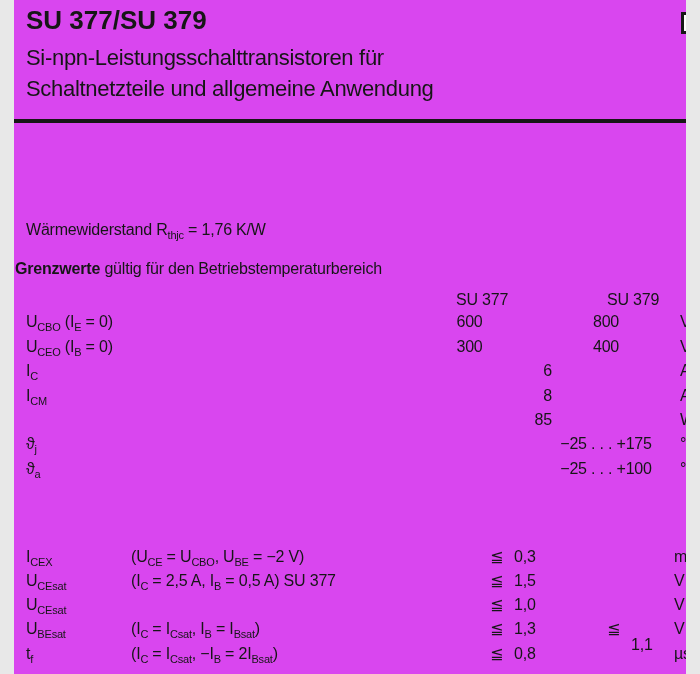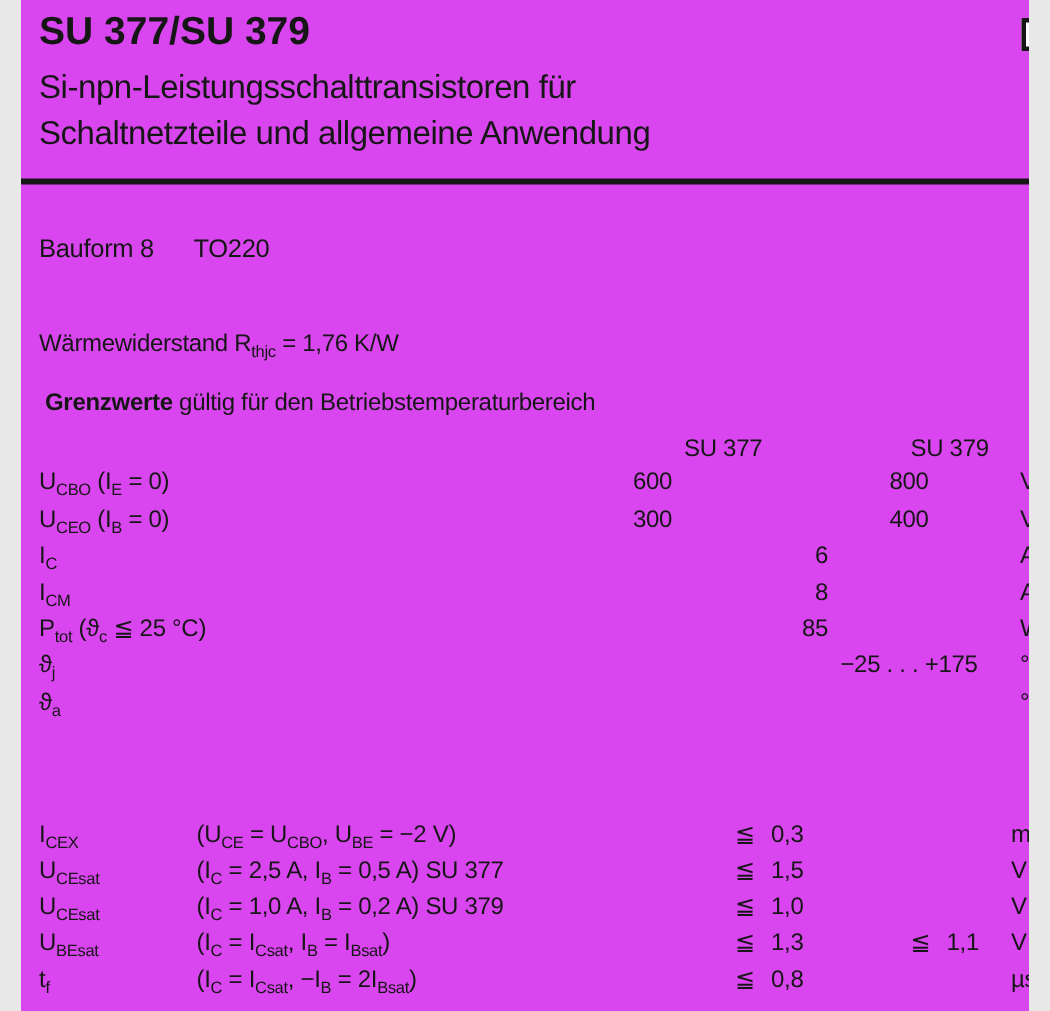--- a/index.html
+++ b/index.html
@@ -10,59 +10,55 @@
     font-size:16px;letter-spacing:-0.2px;
   }
   .abs{position:absolute;white-space:nowrap;}
   .title{top:5px;left:12px;font-size:26px;font-weight:700;letter-spacing:0;}
   .corner-box{top:12px;left:667px;width:16px;height:16px;border:3px solid #161616;background:#fdfdfc;}
   .subtitle{top:42px;left:12px;font-size:22px;line-height:31px;font-weight:400;letter-spacing:-0.3px;}
   .rule{top:119px;left:0;width:700px;height:4px;background:#161616;}
   .bauform{top:156px;left:12px;font-size:17px;width:300px;}
   .bauform .pkg{position:absolute;left:103px;top:0;}
   .thermal{top:221px;left:12px;}
-  .sec-heading{left:16px;}
+  .sec-heading{left:1px;}
   .sec-heading .bold{font-weight:700;}
   sub{font-size:11px;vertical-align:-4px;line-height:0;letter-spacing:-0.2px;}
   .trow{position:absolute;left:0;width:700px;height:22px;line-height:20px;}
   .trow span{position:absolute;white-space:nowrap;}
   .l-label{left:12px;}
-  .l-v377{left:408px;width:95px;text-align:left;}
+  .l-v377{left:408px;width:95px;text-align:center;}
   .l-v379{left:535px;width:114px;text-align:center;}
   .l-shared{left:458px;width:80px;text-align:right;}
   .l-unit{left:666px;}
   .h377{left:442px;text-align:center;}
   .h379{left:593px;}
   .k-label{left:12px;}
   .k-cond{left:117px;text-align:right;}
   .k-le1{left:476px;}
   .k-v1{left:500px;}
   .k-le2{left:593px;}
-  .k-v2{left:617px;}
+  .k-v2{left:617px;margin-top:16px;}
   .k-unit{left:660px;}
 </style>
 </head>
 <body>
 
 <div class="page">
 
   <div class="abs title">SU 377/SU 379</div>
   <div class="abs corner-box"></div>
 
   <div class="abs subtitle">
     <div>Si-npn-Leistungsschalttransistoren für</div>
     <div>Schaltnetzteile und allgemeine Anwendung</div>
   </div>
 
   <div class="abs rule"></div>
 
-  <div class="abs bauform">
-    <span>Bauform 8</span>
-    <span class="pkg">TO220</span>
-  </div>
 
   <div class="abs thermal">Wärmewiderstand R<sub>thjc</sub> = 1,76 K/W</div>
 
   <div class="abs sec-heading" style="top:260px">
     <span class="bold">Grenzwerte</span>
     <span>gültig für den Betriebstemperaturbereich</span>
   </div>
 
   <div class="trow" style="top:290px">
     <span class="h377">SU 377</span>
@@ -89,33 +85,33 @@
     <span class="l-unit">A</span>
   </div>
 
   <div class="trow" style="top:386px">
     <span class="l-label">I<sub>CM</sub></span>
     <span class="l-shared">8</span>
     <span class="l-unit">A</span>
   </div>
 
   <div class="trow" style="top:410px">
-    <span class="l-label">P<sub>tot</sub> (ϑ<sub>c</sub> ≦ 25 °C)</span>
     <span class="l-shared">85</span>
     <span class="l-unit">W</span>
   </div>
 
   <div class="trow" style="top:434px">
     <span class="l-label">ϑ<sub>j</sub></span>
     <span class="l-v379">−25 . . . +175</span>
     <span class="l-unit">°C</span>
   </div>
 
   <div class="trow" style="top:459px">
     <span class="l-label">ϑ<sub>a</sub></span>
+    <span class="l-v379">−25 . . . +100</span>
     <span class="l-unit">°C</span>
   </div>
 
 
   <div class="trow" style="top:547px">
     <span class="k-label">I<sub>CEX</sub></span>
     <span class="k-cond">(U<sub>CE</sub> = U<sub>CBO</sub>, U<sub>BE</sub> = −2 V)</span>
     <span class="k-le1">≦</span>
     <span class="k-v1">0,3</span>
     <span class="k-unit">mA</span>
@@ -124,21 +120,20 @@
   <div class="trow" style="top:571px">
     <span class="k-label">U<sub>CEsat</sub></span>
     <span class="k-cond">(I<sub>C</sub> = 2,5 A, I<sub>B</sub> = 0,5 A) SU 377</span>
     <span class="k-le1">≦</span>
     <span class="k-v1">1,5</span>
     <span class="k-unit">V</span>
   </div>
 
   <div class="trow" style="top:595px">
     <span class="k-label">U<sub>CEsat</sub></span>
-    <span class="k-cond">(I<sub>C</sub> = 1,0 A, I<sub>B</sub> = 0,2 A) SU 379</span>
     <span class="k-le1">≦</span>
     <span class="k-v1">1,0</span>
     <span class="k-unit">V</span>
   </div>
 
   <div class="trow" style="top:619px">
     <span class="k-label">U<sub>BEsat</sub></span>
     <span class="k-cond">(I<sub>C</sub> = I<sub>Csat</sub>, I<sub>B</sub> = I<sub>Bsat</sub>)</span>
     <span class="k-le1">≦</span>
     <span class="k-v1">1,3</span>

